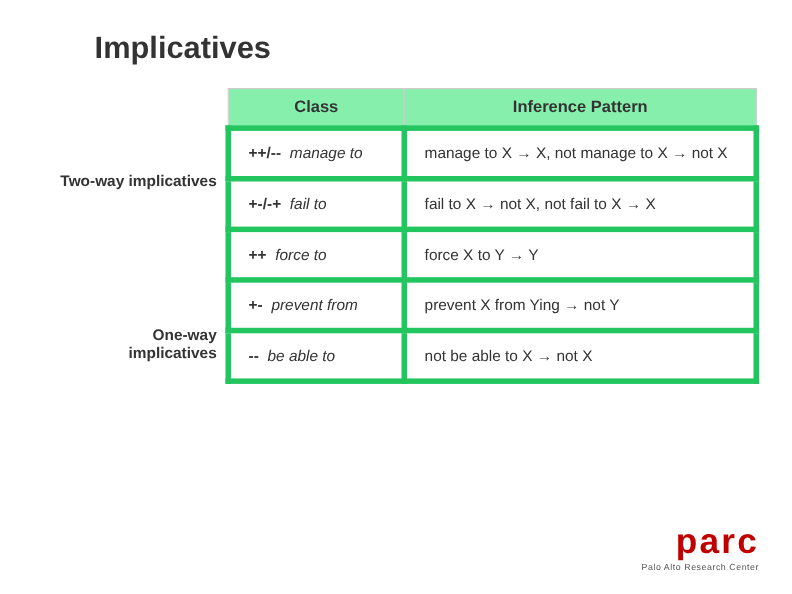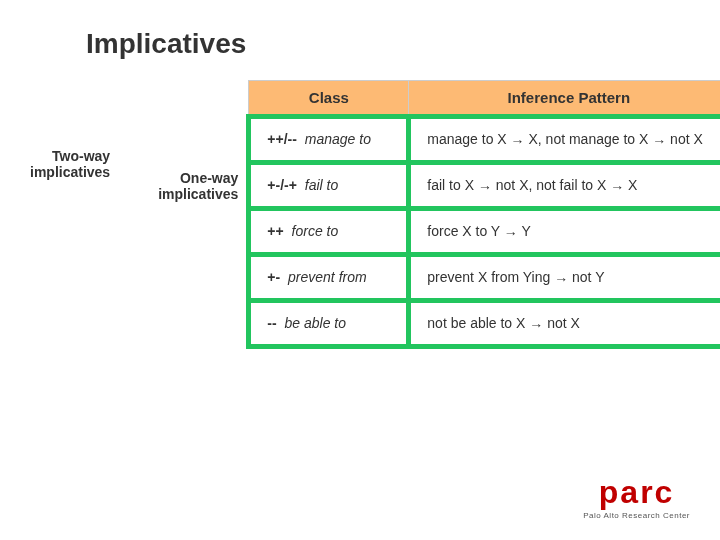--- a/index.html
+++ b/index.html
@@ -22,23 +22,24 @@
     }
 
     .content-area {
       padding: 0 30px 0 30px;
       display: flex;
       align-items: flex-start;
     }
 
     .left-labels {
       display: flex;
-      flex-direction: row;
+      flex-direction: column;
       margin-right: 0;
       padding-top: 40px;
+      gap: 38px;
     }
 
     .two-way-label {
       font-size: 14px;
       font-weight: bold;
       color: #333;
       text-align: right;
       padding-right: 8px;
       height: 88px;
       display: flex;
@@ -59,21 +60,21 @@
       margin-left: 40px;
     }
 
     .main-table {
       border-collapse: collapse;
       flex: 1;
       font-size: 14px;
     }
 
     .main-table th {
-      background: #fdba74;
+      background: #86efac;
       border: 1px solid #cccccc;
       padding: 8px 16px;
       text-align: center;
       font-weight: bold;
       font-size: 15px;
       color: #333;
     }
 
     .main-table td {
       border: 5px solid #22c55e;
@@ -100,21 +101,21 @@
     .class-text {
       font-style: italic;
     }
 
     .parc-logo {
       position: absolute;
       bottom: 20px;
       right: 30px;
       display: flex;
       flex-direction: column;
-      align-items: center;
+      align-items: flex-end;
     }
 
     .parc-text {
       font-size: 32px;
       font-weight: bold;
       color: #003087;
       letter-spacing: 2px;
       font-family: Arial, sans-serif;
     }
 

